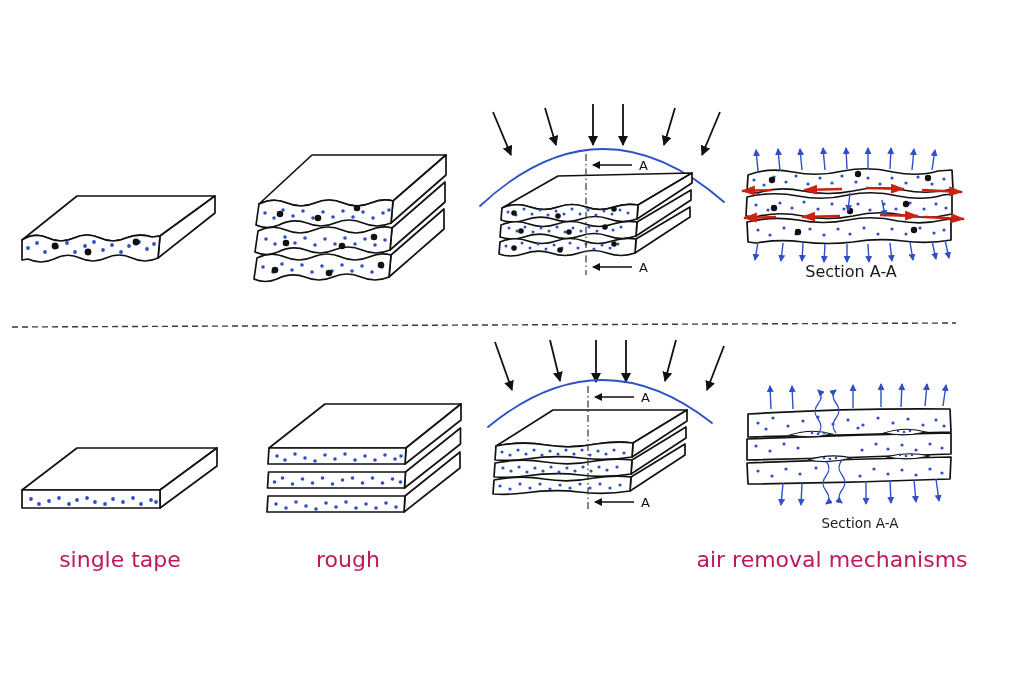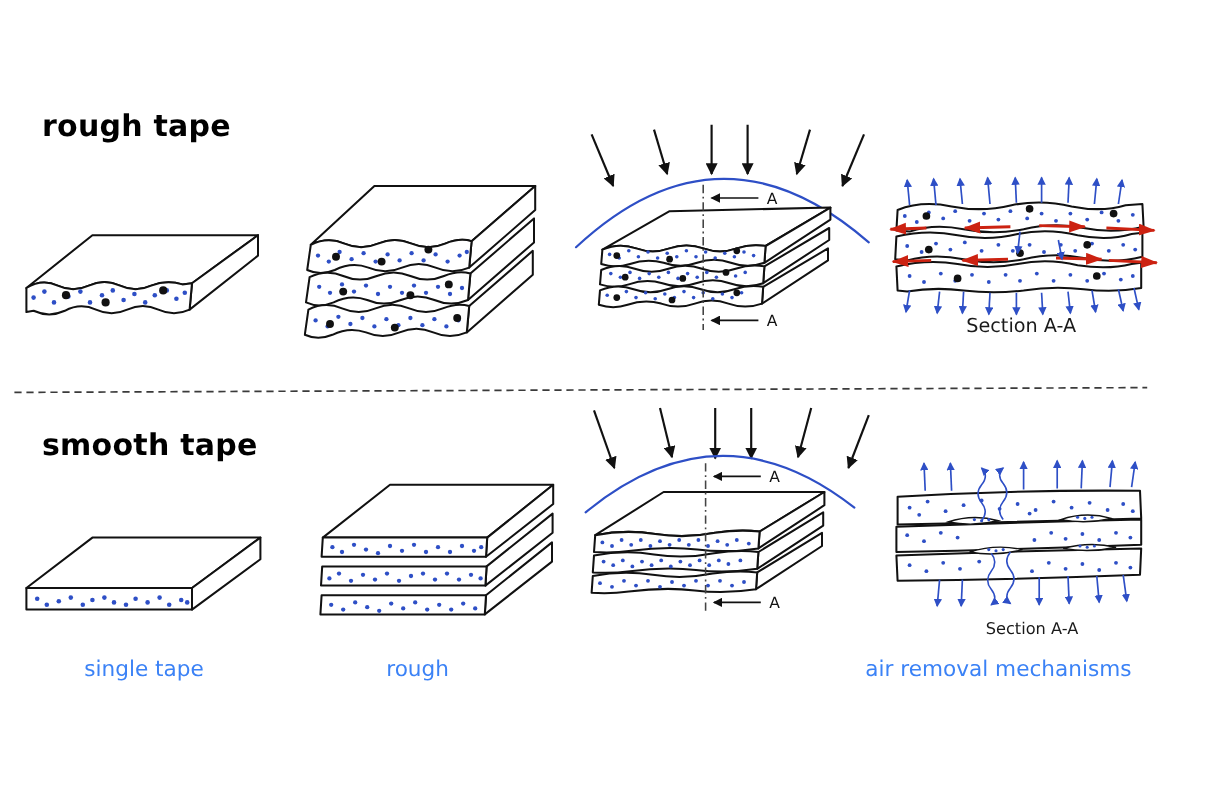--- a/index.html
+++ b/index.html
@@ -1,19 +1,19 @@
 <!DOCTYPE html>
 <html><head>
 <meta charset="utf-8">
 <style>
   html,body{margin:0;padding:0;background:#fff;}
   .stage{position:relative;width:1012px;height:675px;background:#ffffff;overflow:hidden;
          font-family:"DejaVu Sans","Liberation Sans",sans-serif;}
   .hdr{position:absolute;left:35px;font-weight:700;font-size:25px;color:#000;letter-spacing:0.2px;}
-  .cap{position:absolute;top:547px;font-size:18px;color:#3b82f6;text-align:center;white-space:pre;}
+  .cap{position:absolute;top:547px;font-size:22px;color:#be185d;text-align:center;white-space:pre;}
   .panel{position:absolute;}
   
   .face{fill:#ffffff;stroke:#111111;stroke-width:1.7;stroke-linejoin:round;}
   .lens{fill:#ffffff;stroke:#111111;stroke-width:1.2;}
   .arc{fill:none;stroke:#2e4fc6;stroke-width:1.8;stroke-linecap:round;}
   .secline{stroke:#444444;stroke-width:1.3;stroke-dasharray:7 3 1.5 3;}
   .g-black line{stroke:#111111;stroke-width:1.8;marker-end:url(#mk-b);}
   .g-a line{stroke:#111111;stroke-width:1.4;marker-end:url(#mk-bs);}
   .g-blue line{stroke:#2e4fc6;stroke-width:1.4;marker-end:url(#mk-bl);}
   .g-red line{stroke:#cc2211;stroke-width:2.4;marker-end:url(#mk-r);}
@@ -36,22 +36,20 @@
       </marker>
       <marker id="mk-bl" markerUnits="userSpaceOnUse" markerWidth="8" markerHeight="7" refX="6" refY="3.5" orient="auto">
         <path d="M0,0 L7,3.5 L0,7 Z" fill="#2e4fc6"></path>
       </marker>
       <marker id="mk-r" markerUnits="userSpaceOnUse" markerWidth="15" markerHeight="11" refX="13" refY="5" orient="auto">
         <path d="M0,0 L14,5 L0,10 Z" fill="#cc2211"></path>
       </marker>
     </defs>
   </svg>
 
-  <div class="hdr" style="top:90px">rough tape</div>
-  <div class="hdr" style="top:356px">smooth tape</div>
 
   <svg class="panel" style="left:10px;top:318px" width="950" height="14">
     <line x1="2" y1="9" x2="946" y2="5" stroke="#3a3a3a" stroke-width="1.4" stroke-dasharray="6 4"></line>
   </svg>
 
   <svg class="panel" style="left:15px;top:186px" width="210" height="86" viewBox="0 0 210 86">
     <path class="face" d="M7,54 Q20,46 33,52 Q46,58 59,52 Q72,46 85,52 Q98,58 111,52 Q124,47 137,51 L145,50 L200,10 L62,10 Z"></path>
     <path class="face" d="M145,50 L200,10 L200,27 L143,72 Z"></path>
     <path class="face" d="M7,54 Q20,46 33,52 Q46,58 59,52 Q72,46 85,52 Q98,58 111,52 Q124,47 137,51 L145,50 L143,72 Q130,78 117,72 Q104,66 91,72 Q78,78 65,72 Q52,66 39,73 Q26,79 13,73 L7,74 Z"></path>
     <g>

